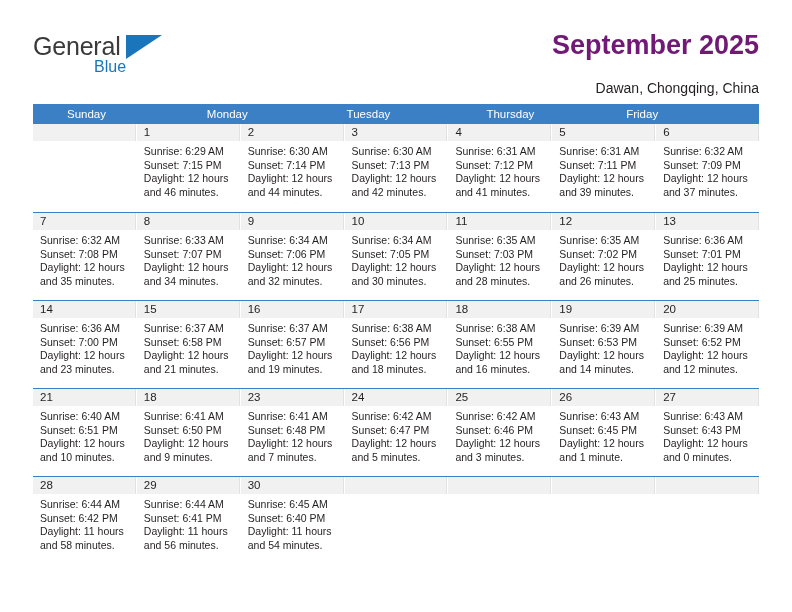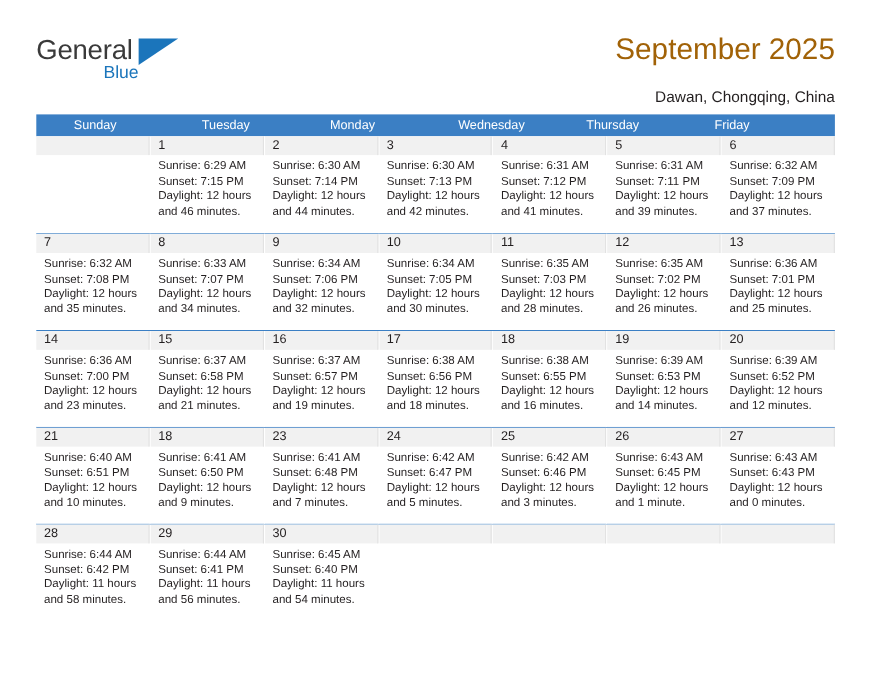--- a/index.html
+++ b/index.html
@@ -63,22 +63,22 @@
     line-height: 1;
   }
   .title-wrap {
     position: absolute;
     right: 0;
     top: 0;
     text-align: right;
   }
   .month-title {
     font-size: 27px;
-    font-weight: normal;
-    color: #a16207;
+    font-weight: bold;
+    color: #701a75;
     line-height: 34px;
     white-space: nowrap;
     margin-left: 42px;
   }
   .location {
     font-size: 14px;
     color: #231f20;
     line-height: 22px;
     margin-top: 15px;
     white-space: nowrap;
@@ -166,23 +166,22 @@
       <div class="month-title">September 2025</div>
       <div class="location">Dawan, Chongqing, China</div>
     </div>
 
   </div>
 
   <div class="calendar">
 
     <div class="dow-row">
       <div class="dow">Sunday</div>
+      <div class="dow">Monday</div>
       <div class="dow">Tuesday</div>
-      <div class="dow">Monday</div>
-      <div class="dow">Wednesday</div>
       <div class="dow">Thursday</div>
       <div class="dow">Friday</div>
     </div>
 
     <div id="weeks-container">
         <div class="week">
           <div class="cell empty">
             <div class="daynum"></div>
           </div>
           <div class="cell">

